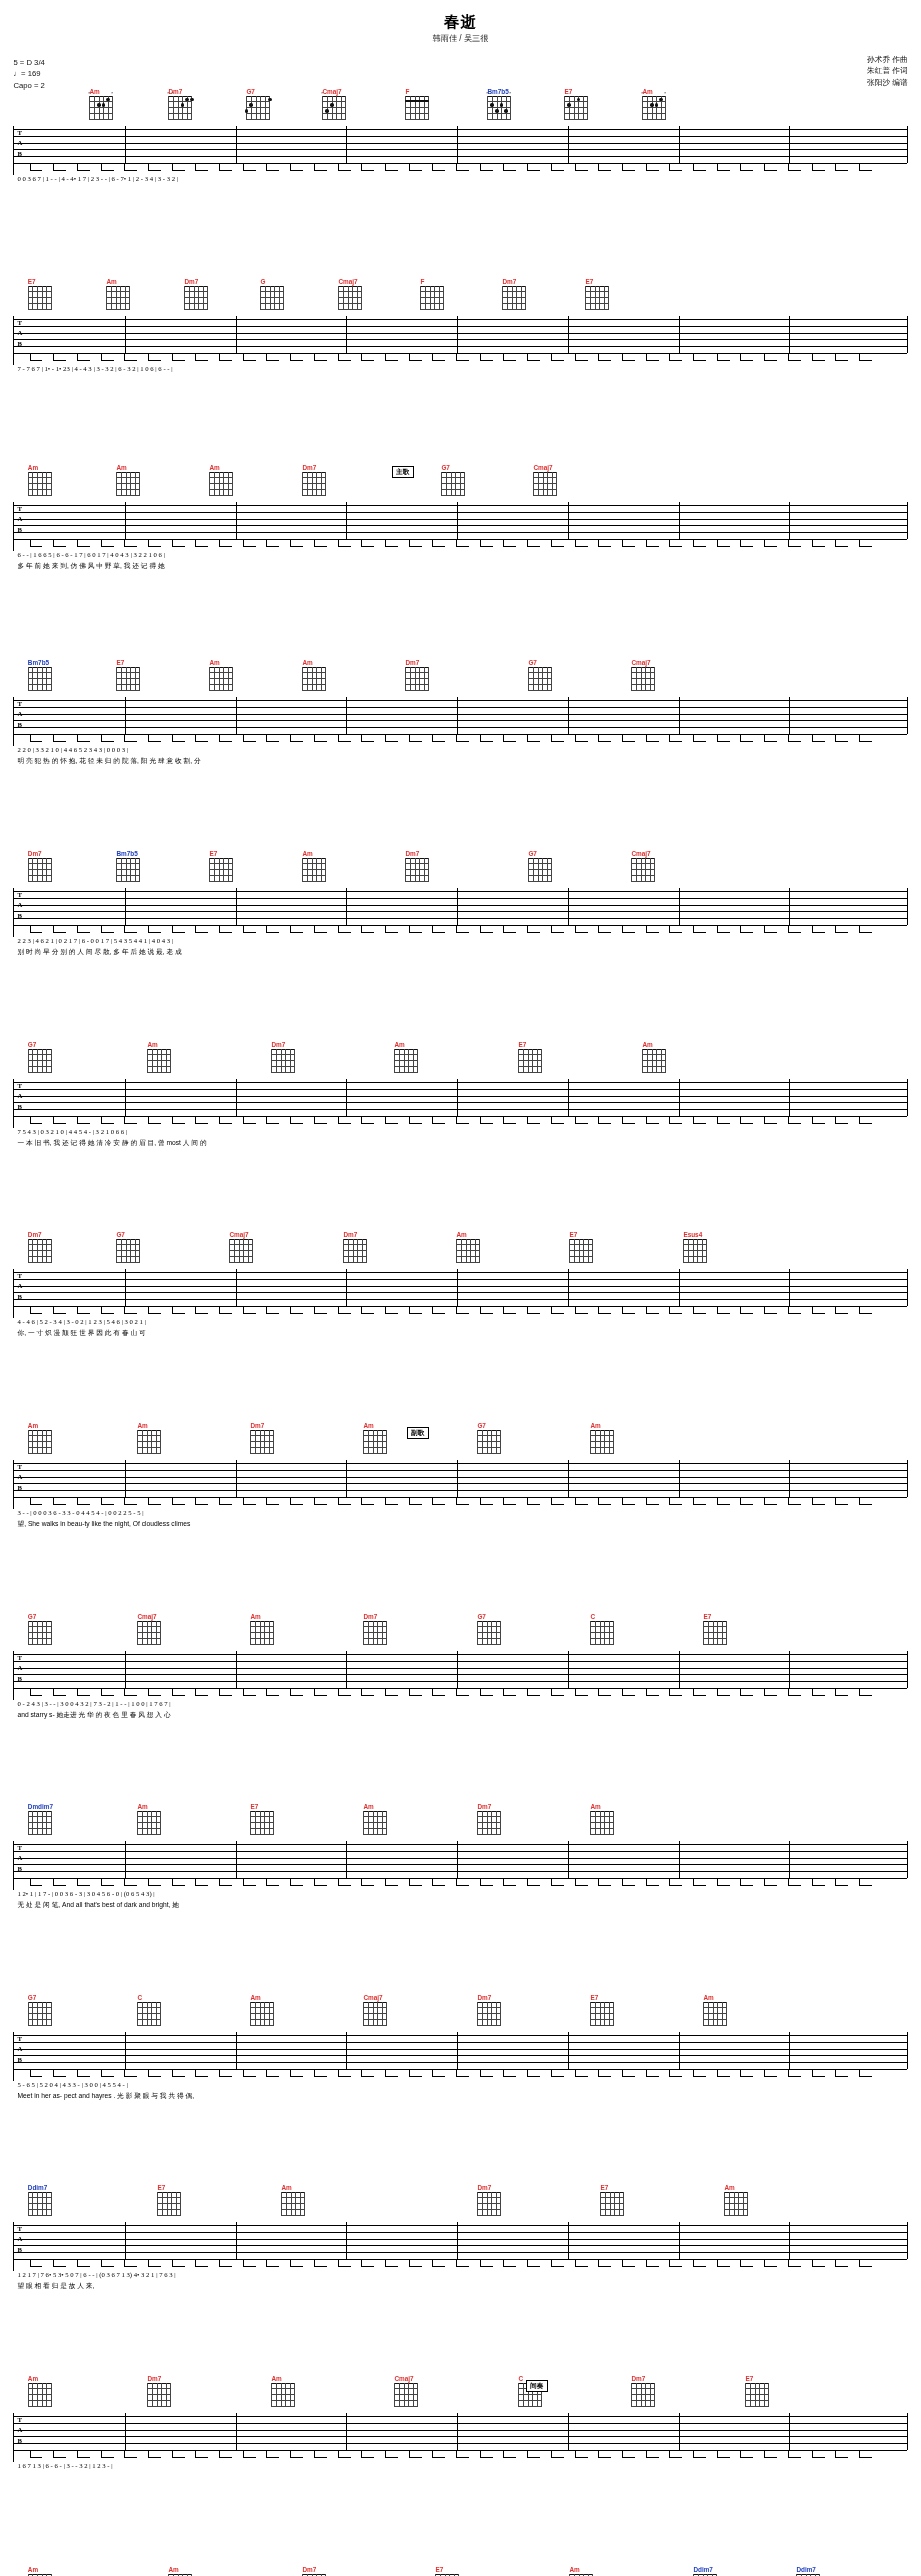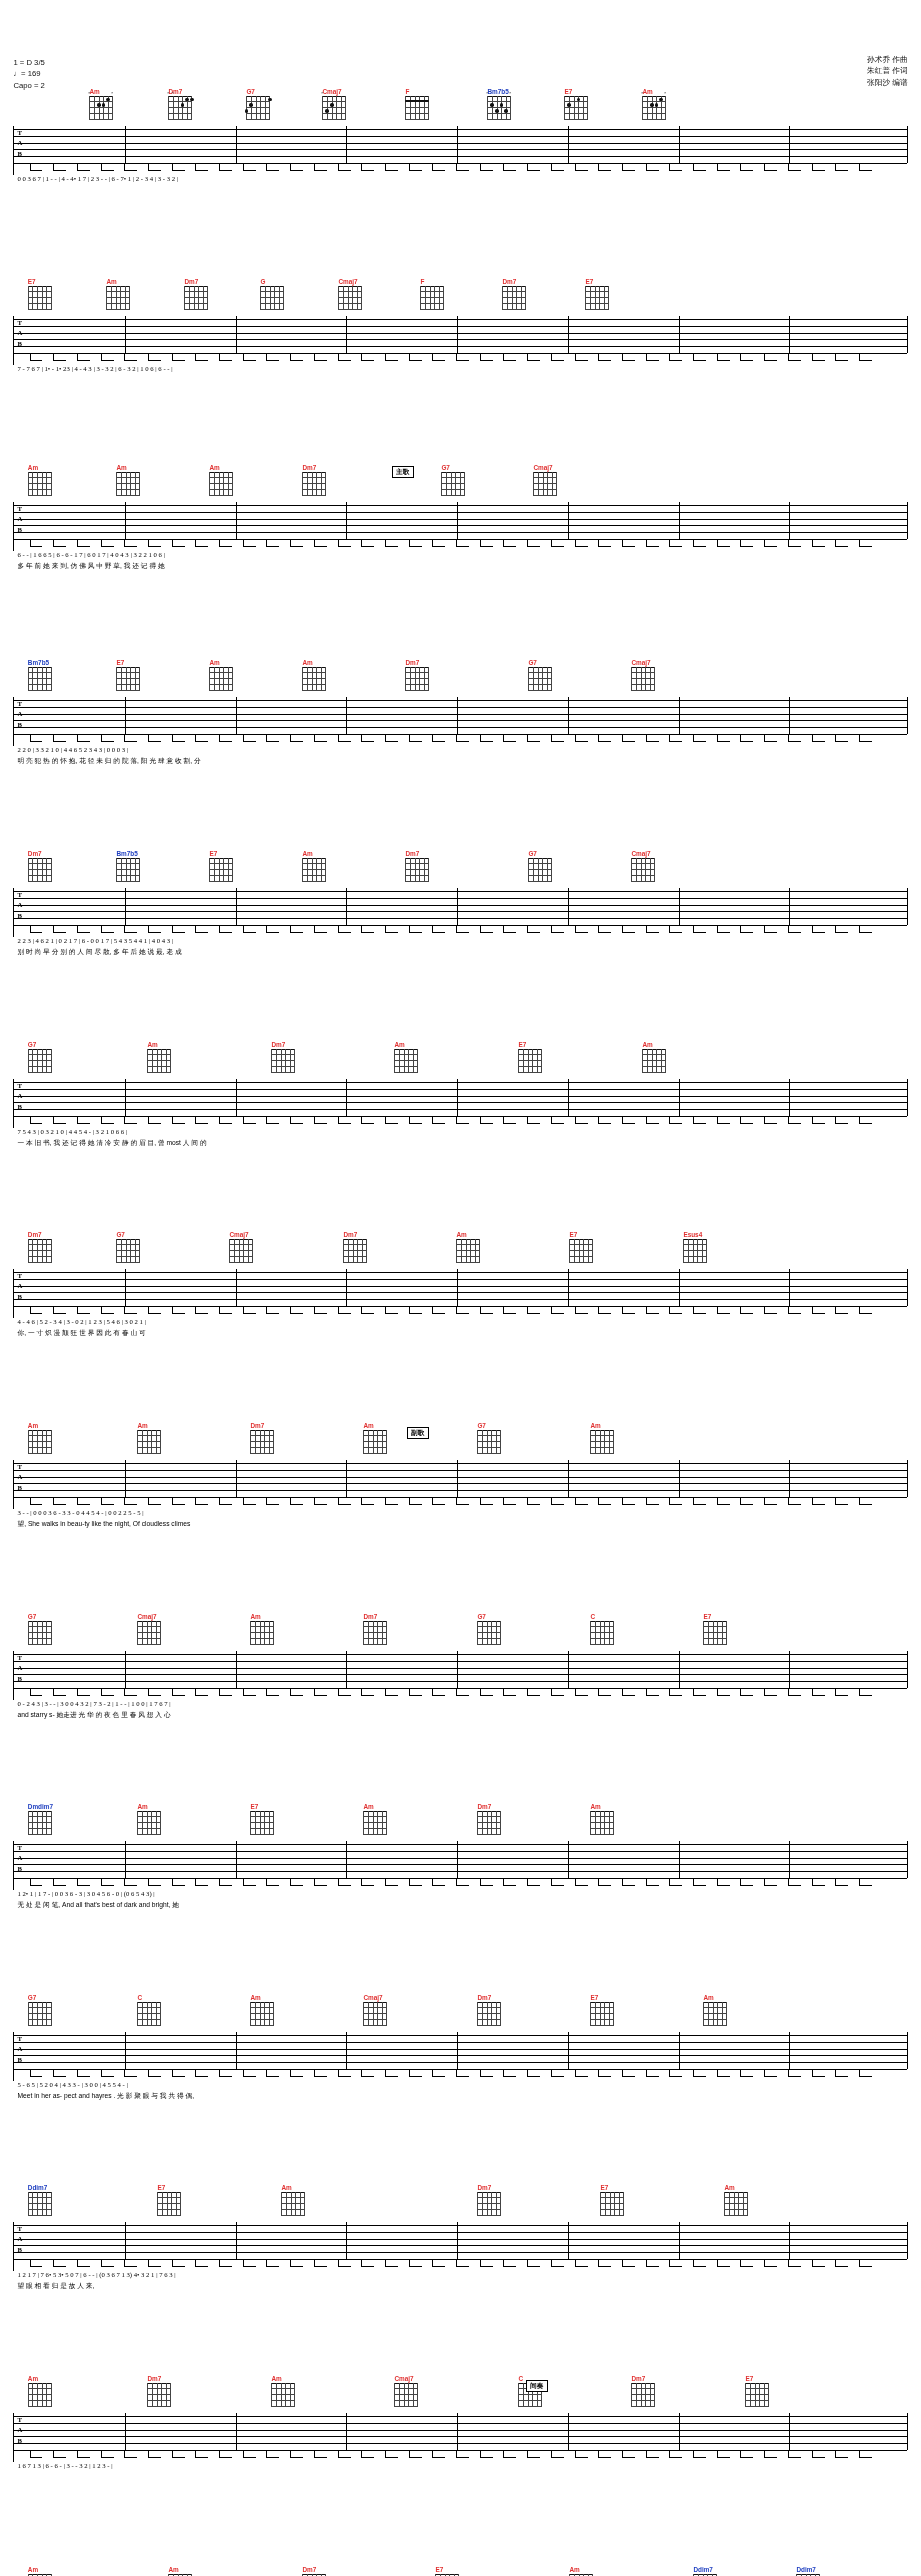--- a/index.html
+++ b/index.html
@@ -38,23 +38,25 @@
   .lyr{position:absolute;font-size:6.7px;white-space:nowrap;font-family:"Liberation Sans",sans-serif;}
   .numrow{position:relative;height:10.3px;}
   .nline{position:absolute;font-size:6.7px;font-family:"Liberation Serif",serif;white-space:nowrap;}
   .sectlabel{position:absolute;font-size:6.7px;font-weight:bold;background:#fff;border:0.5px solid #000;padding:0.5px 3.1px;}
 </style>
 </head>
 <body>
 
 <div class="sheet">
 
+  <div class="title">春逝</div>
+  <div class="subtitle">韩雨佳 / 吴三很</div>
 
   <div class="meta-left">
-    <div>1 = D 3/5</div>
+    <div>5 = D 3/4</div>
     <div>♩= 169</div>
     <div>Capo = 2</div>
   </div>
 
   <div class="meta-right">
     <div>孙术乔 作曲</div>
     <div>朱红普 作词</div>
     <div>张阳沙 编谱</div>
   </div>
 

